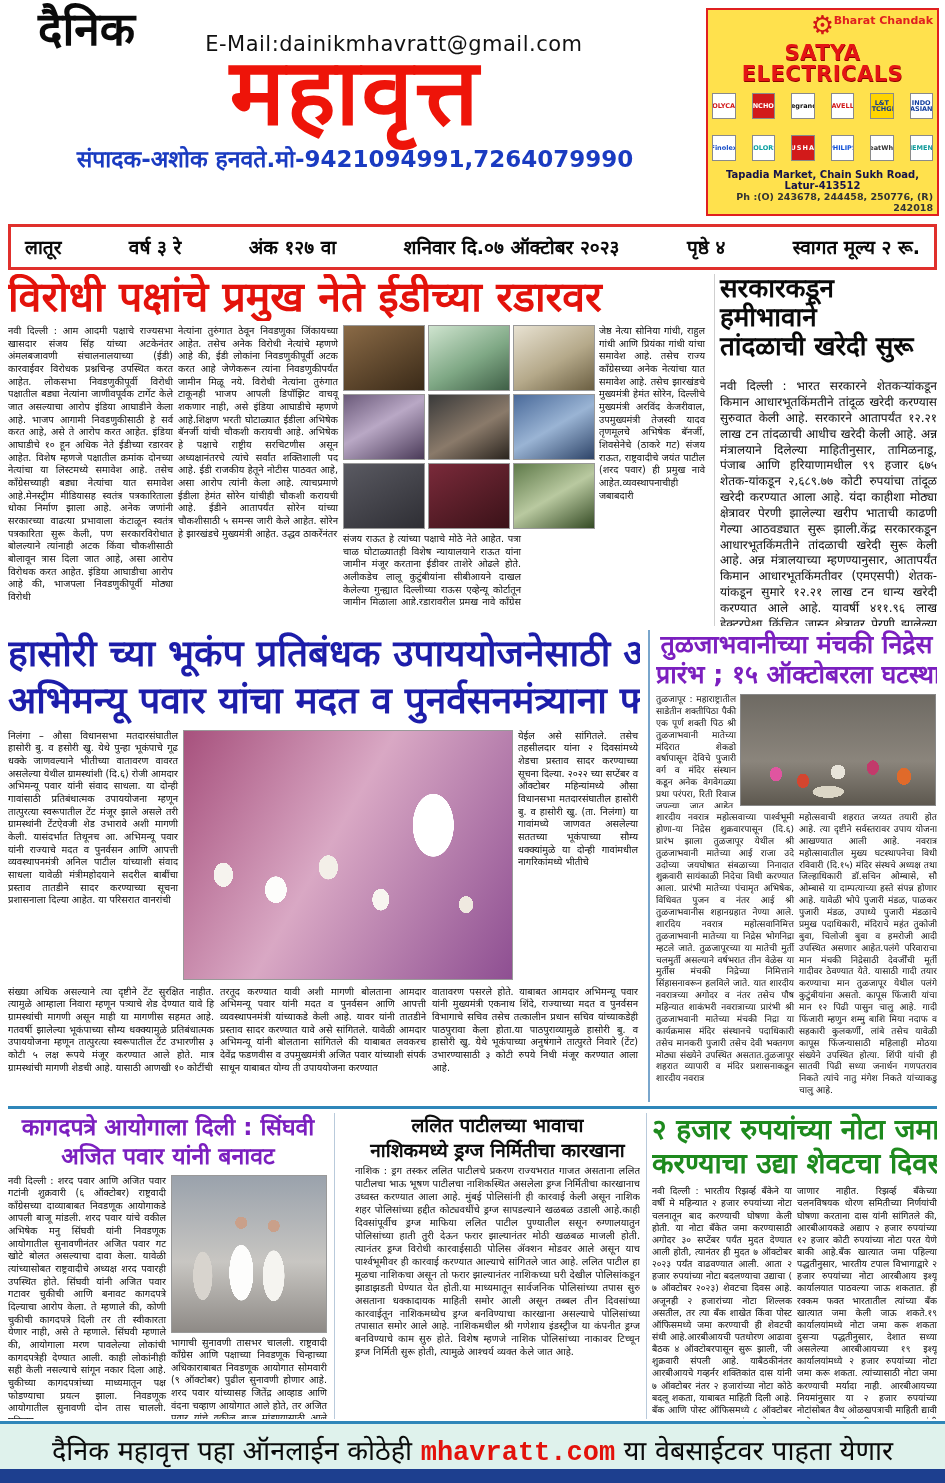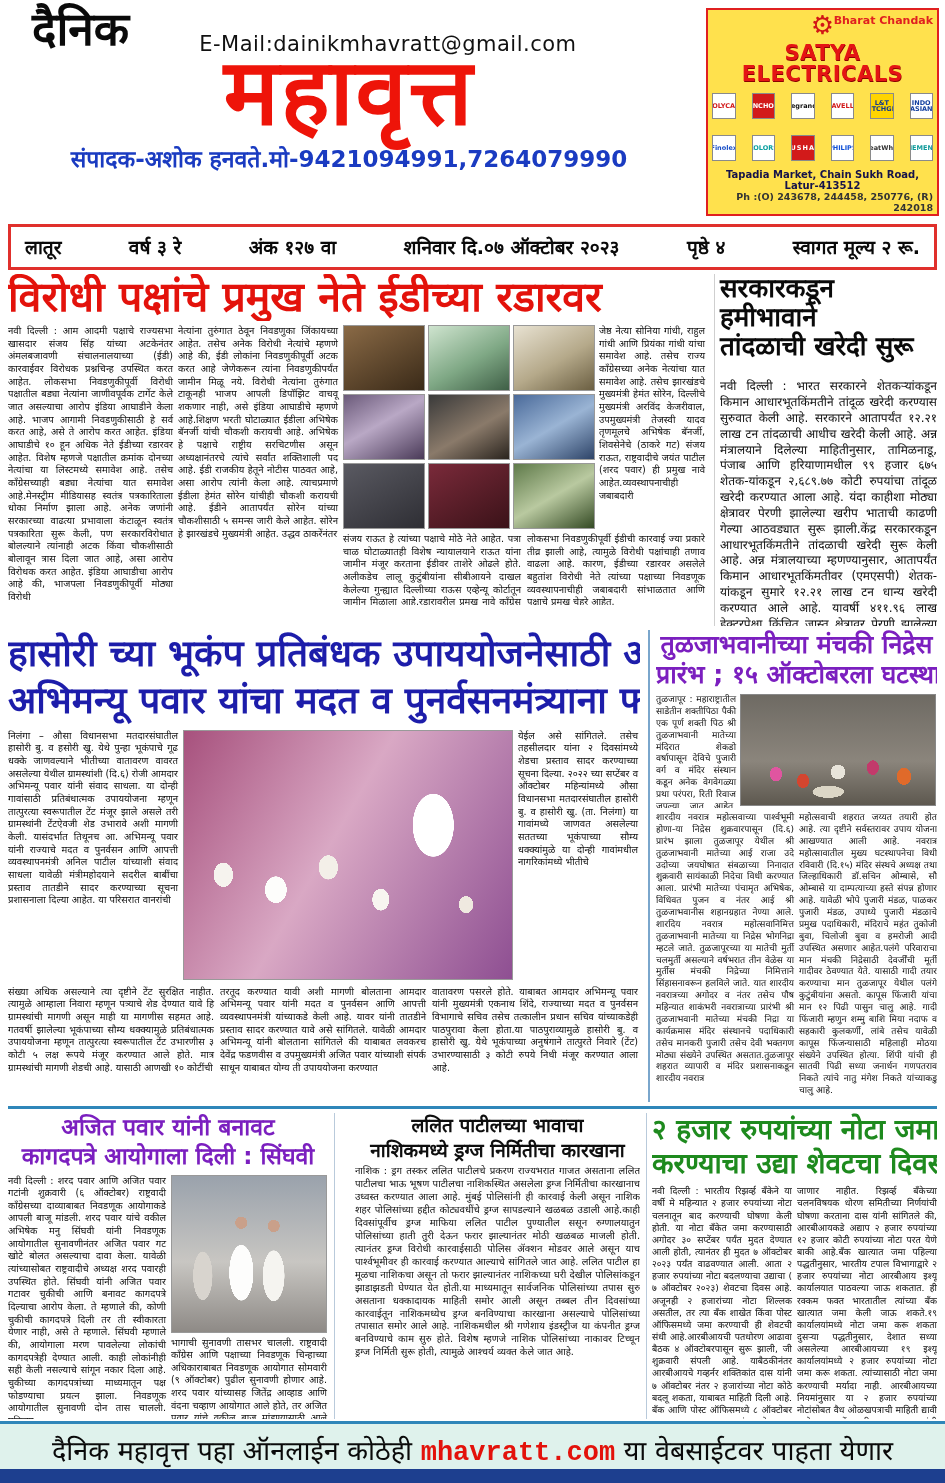--- a/index.html
+++ b/index.html
@@ -1,21 +1,21 @@
 <!DOCTYPE html>
 <html><head>
 <meta charset="utf-8">
 <style>
   * { margin:0; padding:0; box-sizing:border-box; }
   body { background:#e8e8e8; font-family:"DejaVu Sans", sans-serif; }
   .page { width:945px; height:1483px; margin:0 auto; background:#fff; overflow:hidden; position:relative; }
 
   
   .header { height:222px; position:relative; padding:6px 8px 0 8px; }
-  .mast-left { position:absolute; left:4px; top:6px; width:690px; }
+  .mast-left { position:absolute; left:10px; top:6px; width:690px; }
   .mast-row1 { display:flex; align-items:flex-start; }
   .daily { font-size:46px; font-weight:bold; color:#0a0a0a; line-height:1.0; margin-left:28px; }
   .mast-email { font-size:21px; color:#111; margin:26px 0 0 70px; letter-spacing:0.5px; }
   .mast-title { font-size:92px; font-weight:bold; color:#ee1409; text-align:center; line-height:0.98; margin-top:-8px; letter-spacing:2px; }
   .editor-line { font-size:23px; font-weight:bold; color:#1a3bc1; text-align:center; margin-top:4px; }
 
   
   .ad-box { position:absolute; right:6px; top:8px; width:233px; height:208px; background:#ffe14d; border:2px solid #e02020; padding:2px 4px; overflow:hidden; }
   .ad-top { display:flex; justify-content:center; align-items:flex-start; position:relative; height:30px; }
   .gear { font-size:26px; color:#d21616; line-height:1; }
@@ -195,21 +195,20 @@
               <div class="pg4"></div>
               <div class="pg5"></div>
               <div class="pg6"></div>
               <div class="pg7"></div>
               <div class="pg8"></div>
             </div>
             <div class="news mcol3">जेष्ठ नेत्या सोनिया गांधी, राहुल गांधी आणि प्रियंका गांधी यांचा समावेश आहे. तसेच राज्य काँग्रेसच्या अनेक नेत्यांचा यात समावेश आहे. तसेच झारखंडचे मुख्यमंत्री हेमंत सोरेन, दिल्लीचे मुख्यमंत्री अरविंद केजरीवाल, उपमुख्यमंत्री तेजस्वी यादव तृणमूलचे अभिषेक बॅनर्जी, शिवसेनेचे (ठाकरे गट) संजय राऊत, राष्ट्रवादीचे जयंत पाटील (शरद पवार) ही प्रमुख नावे आहेत.व्यवस्थापनाचीही जबाबदारी</div>
           </div>
           <div class="below-row">
             <div class="news">संजय राऊत हे त्यांच्या पक्षाचे मोठे नेते आहेत. पत्रा चाळ घोटाळ्यातही विशेष न्यायालयाने राऊत यांना जामीन मंजूर करताना ईडीवर ताशेरे ओढले होते. अलीकडेच लालू कुटुंबीयांना सीबीआयने दाखल केलेल्या गुन्ह्यात दिल्लीच्या राऊस एव्हेन्यू कोर्टातून जामीन मिळाला आहे.रडारावरील प्रमुख नावे काँग्रेस अध्यक्ष मल्लिकार्जुन खर्गे, काँग्रेसच्या</div>
-            <div class="news">लोकसभा निवडणुकीपूर्वी ईडीची कारवाई ज्या प्रकारे तीव्र झाली आहे, त्यामुळे विरोधी पक्षांचाही तणाव वाढला आहे. कारण, ईडीच्या रडारवर असलेले बहुतांश विरोधी नेते त्यांच्या पक्षाच्या निवडणूक व्यवस्थापनाचीही जबाबदारी सांभाळतात आणि पक्षाचे प्रमुख चेहरे आहेत.</div>
           </div>
         </div>
       </div>
     </div>
 
     <div class="rice">
       <div class="rice-hl">
         <div>सरकारकडून हमीभावाने</div>
         <div>तांदळाची खरेदी सुरू</div>
       </div>
@@ -244,22 +243,22 @@
         <div class="news">शारदीय नवरात्र महोत्सवाच्या पार्श्वभूमी होणा-या निद्रेस शुक्रवारपासून (दि.६) प्रारंभ झाला तुळजापूर येथील श्री तुळजाभवानी मातेच्या आई राजा उदे उदोच्या जयघोषात संबळाच्या निनादात शुक्रवारी सायंकाळी निदेचा विधी करण्यात आला. प्रारंभी मातेच्या पंचामृत अभिषेक, विधिवत पुजन व नंतर आई श्री तुळजाभवानीस शहानग्रहात नेण्या आले. शारदिय नवरात्र महोत्सवानिमित्त तुळजाभवानी मातेच्या या निद्रेस भोगनिद्रा म्हटले जाते. तुळजापूरच्या या मातेची मुर्ती चलमुर्ती असल्याने वर्षभरात तीन वेळेस या मुर्तीस मंचकी निद्रेच्या निमित्ताने सिंहासनावरून हलविले जाते. यात शारदीय नवरात्रच्या अगोदर व नंतर तसेच पौष महिन्यात शाकंभरी नवरात्राच्या प्रारंभी श्री तुळजाभवानी मातेच्या मंचकी निद्रा या कार्यक्रमास मंदिर संस्थानचे पदाधिकारी तसेच मानकरी पुजारी तसेच देवी भक्तगण मोठ्या संख्येने उपस्थित असतात.तुळजापूर शहरात व्यापारी व मंदिर प्रशासनाकडून शारदीय नवरात्र</div>
         <div class="news">महोत्सवाची शहरात जय्यत तयारी होत आहे. त्या दृष्टीने सर्वस्तरावर उपाय योजना आखण्यात आली आहे. नवरात्र महोत्सावातील मुख्य घटस्थापनेचा विधी रविवारी (दि.१५) मंदिर संस्थचे अध्यक्ष तथा जिल्हाधिकारी डॉ.सचिन ओम्बासे, सौ ओम्बासे या दाम्पत्याच्या हस्ते संपन्न होणार आहे. यावेळी भोपे पुजारी मंडळ, पाळकर पुजारी मंडळ, उपाध्ये पुजारी मंडळाचे प्रमुख पदाधिकारी, मंदिराचे महंत तुकोजी बुवा, चिलोजी बुवा व हमरोजी आदी उपस्थित असणार आहेत.पलंगे परिवाराचा मान मंचकी निद्रेसाठी देवर्जींची मूर्ती गादीवर ठेवण्यात येते. यासाठी गादी तयार करण्याचा मान तुळजापूर येथील पलंगे कुटुंबीयांना असतो. कापूस फिंजारी यांचा मान १२ पिढी पासुन चालु आहे. गादी फिंजारी म्हणुन शम्मु बाशि मिया नदाफ व सहकारी कुलकर्णी, लांबे तसेच यावेळी कापूस फिंजन्यासाठी महिलाही मोठया संख्येने उपस्थित होत्या. शिंपी यांची ही सातवी पिढी सध्या जनार्धन गणपतराव निकते त्यांचे नातु मंगेश निकते यांच्याकडु चालु आहे.</div>
       </div>
     </div>
   </div>
 
   <div class="rule"></div>
 
   <div class="bot-sec">
     <div class="singhvi">
+      <div class="hl-purple2">कागदपत्रे आयोगाला दिली : सिंघवी</div>
       <div class="hl-purple2">अजित पवार यांनी बनावट</div>
-      <div class="hl-purple2">कागदपत्रे आयोगाला दिली : सिंघवी</div>
       <div class="singhvi-row">
         <div class="news scol1">नवी दिल्ली : शरद पवार आणि अजित पवार गटांनी शुक्रवारी (६ ऑक्टोबर) राष्ट्रवादी काँग्रेसच्या दाव्याबाबत निवडणूक आयोगाकडे आपली बाजू मांडली. शरद पवार यांचे वकील अभिषेक मनु सिंघवी यांनी निवडणूक आयोगातील सुनावणीनंतर अजित पवार गट खोटे बोलत असल्याचा दावा केला. यावेळी त्यांच्यासोबत राष्ट्रवादीचे अध्यक्ष शरद पवारही उपस्थित होते. सिंघवी यांनी अजित पवार गटावर चुकीची आणि बनावट कागदपत्रे दिल्याचा आरोप केला. ते म्हणाले की, कोणी चुकीची कागदपत्रे दिली तर ती स्वीकारता येणार नाही, असे ते म्हणाले. सिंघवी म्हणाले की, आयोगाला मरण पावलेल्या लोकांची कागदपत्रेही देण्यात आली. काही लोकांनीही सही केली नसल्याचे सांगून नकार दिला आहे. चुकीच्या कागदपत्रांच्या माध्यमातून पक्ष फोडण्याचा प्रयत्न झाला. निवडणूक आयोगातील सुनावणी दोन तास चालली. पहिल्या</div>
         <div class="sright">
           <div class="pawar-photo"></div>
           <div class="news scol2">भागाची सुनावणी तासभर चालली. राष्ट्रवादी काँग्रेस आणि पक्षाच्या निवडणूक चिन्हाच्या अधिकाराबाबत निवडणूक आयोगात सोमवारी (९ ऑक्टोबर) पुढील सुनावणी होणार आहे. शरद पवार यांच्यासह जितेंद्र आव्हाड आणि वंदना चव्हाण आयोगात आले होते, तर अजित पवार यांचे वकील बाजू मांडण्यासाठी आले होते.</div>
         </div>
       </div>
     </div>
 
     <div class="drugs">

